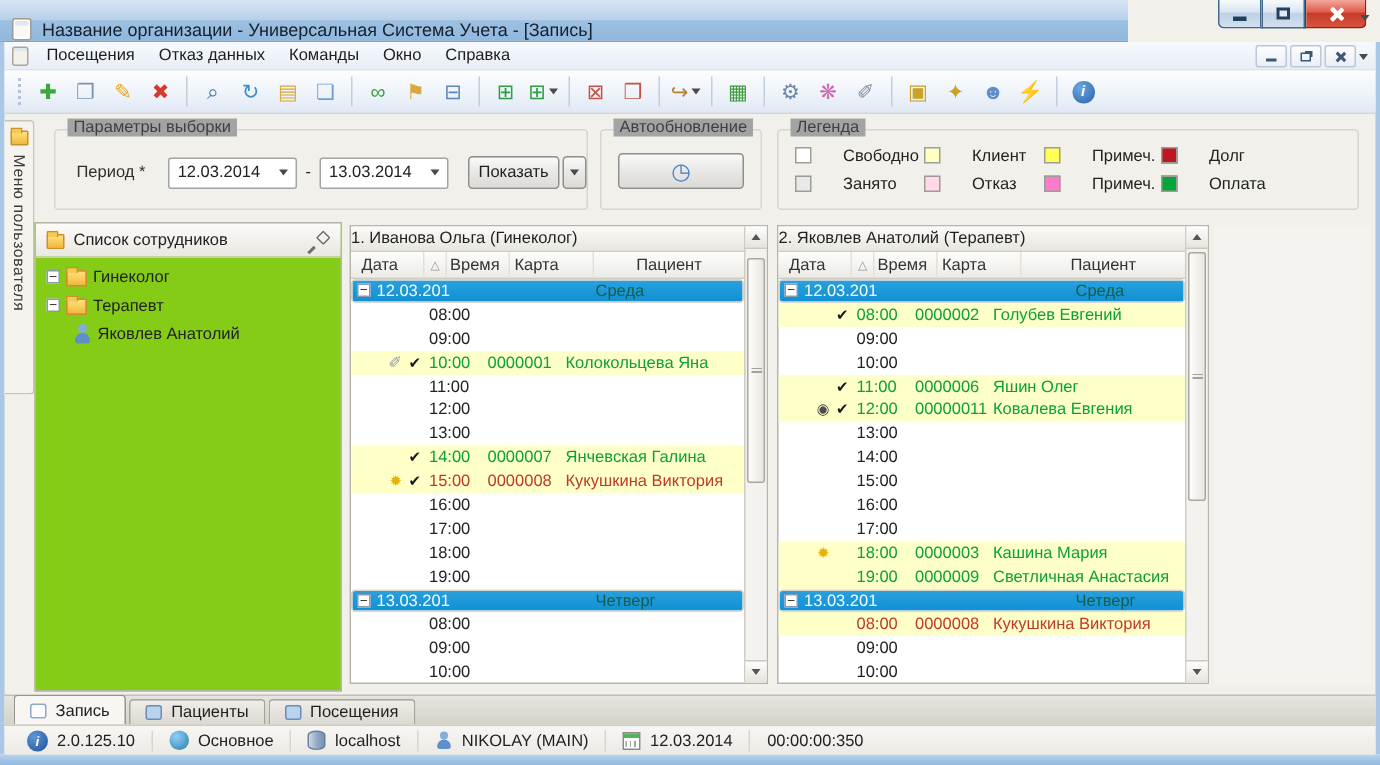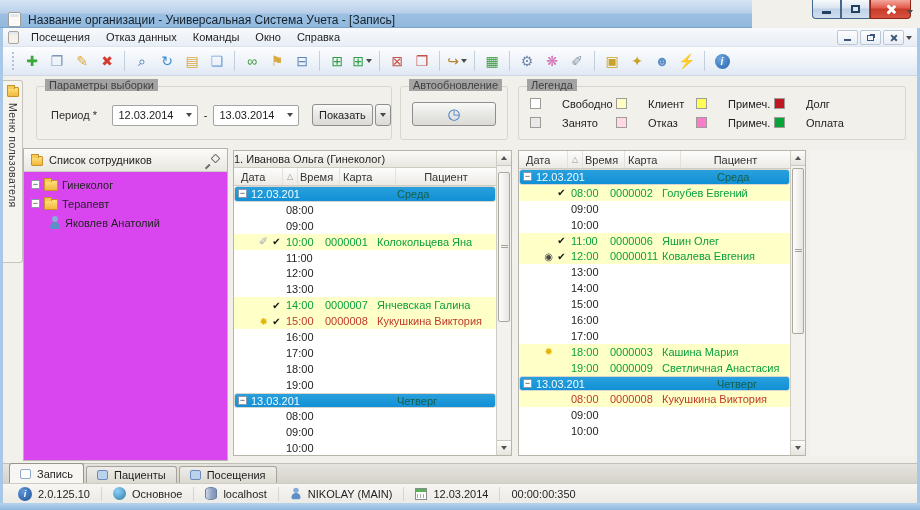--- a/index.html
+++ b/index.html
@@ -83,21 +83,21 @@
   #grp-auto{left:400px;top:86px;width:108px;height:54px}
   .btn-clock{margin:15px auto 0;width:84px;height:24px;font-size:15px;color:#3f7fc4}
   #grp-legend{left:518px;top:86px;width:388px;height:54px}
   .lg-grid{display:grid;grid-auto-flow:column;grid-template-rows:repeat(2,15px);
     grid-template-columns:86px 80px 78px auto;row-gap:4px;padding:9px 0 0 11px}
   .lg-item{display:flex;align-items:center;gap:21px}
   .swatch{width:11px;height:11px;border:1px solid #9e9c96;flex:none}
   .lg-label{color:#222}
 
   
-  .emp-panel{position:absolute;left:23px;top:148px;width:205px;height:313px;background:#d946ef;border:1px solid #b7b4ac}
+  .emp-panel{position:absolute;left:23px;top:148px;width:205px;height:313px;background:#84cc16;border:1px solid #b7b4ac}
   .emp-header{height:23px;background:linear-gradient(#fcfbf9,#e9e7e0);border-bottom:1px solid #cfccc4;
     display:flex;align-items:center;padding:0 7px;gap:6px;color:#222}
   .pin-icon{margin-left:auto;position:relative;width:10px;height:10px}
   .pin-icon::before{content:"";position:absolute;right:1px;top:0;width:5px;height:5px;border:1.5px solid #6e6e6e;border-radius:1px;transform:rotate(45deg)}
   .pin-icon::after{content:"";position:absolute;left:0;bottom:0;width:6px;height:1.5px;background:#6e6e6e;transform:rotate(135deg);transform-origin:left}
   .emp-colhead{height:19px;background:linear-gradient(#fdfdfc,#edebe5);border-bottom:1px solid #d4d1c9;
     display:flex;align-items:center;padding:0 7px;color:#333}
   .tree{padding-top:3px}
   .tree-row{height:19px;display:flex;align-items:center;gap:4px;padding-left:7px}
   .tree-row.child{padding-left:22px}
@@ -552,20 +552,21 @@
       </span>
     <span class="sb-thumb"></span>
     <span class="sb-btn down">
         <span class="tri-down"></span>
       </span>
   </div>
 </div>
 
 <div class="sched-panel" id="sched2">
   <div class="sched-main">
+    <div class="sched-caption">2. Яковлев Анатолий (Терапевт)</div>
     <div class="sched-cols">
       <span class="h-date">Дата</span>
       <span class="h-sort">△</span>
       <span class="h-time">Время</span>
       <span class="h-card">Карта</span>
       <span class="h-pat">Пациент</span>
     </div>
     <div class="tbody">
         <div class="trow group">
           <span class="expand">−</span>

